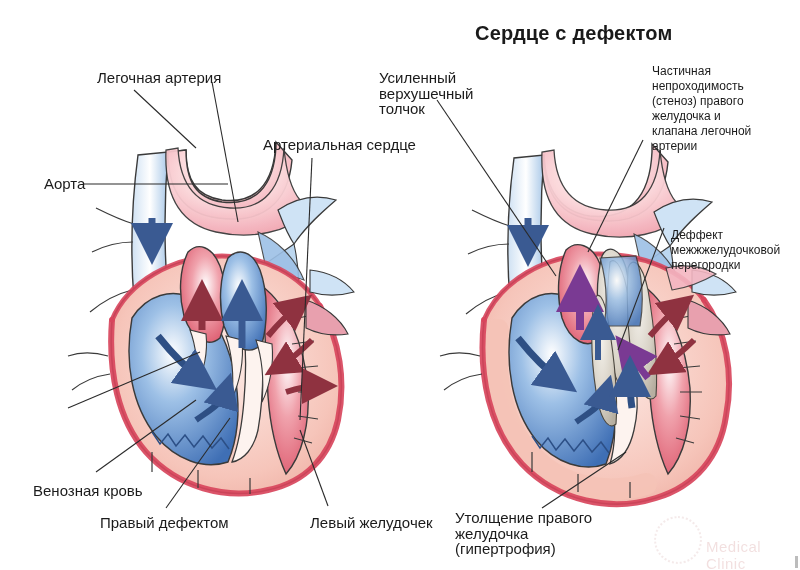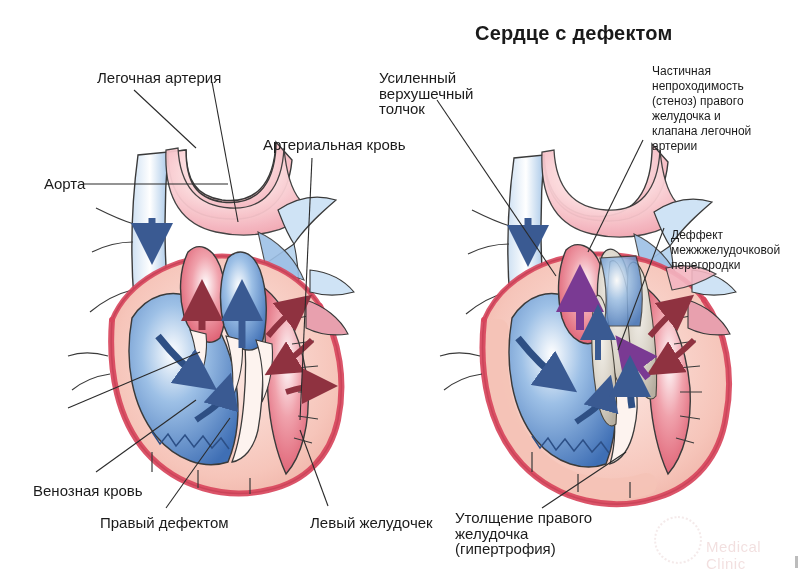--- a/index.html
+++ b/index.html
@@ -328,21 +328,21 @@
       <line x1="542" y1="508" x2="626" y2="452"></line>
     </g>
   </svg>
 
   <div class="title" id="title-defect">Сердце с дефектом</div>
 
   <div class="label" style="left:97px; top:70px;">Легочная артерия</div>
 
   <div class="label" style="left:44px; top:176px;">Аорта</div>
 
-  <div class="label" style="left:263px; top:137px;">Артериальная кровь</div>
+  <div class="label" style="left:263px; top:137px;">Артериальная сердце</div>
 
 
   <div class="label" style="left:33px; top:483px;">Венозная кровь</div>
 
   <div class="label" style="left:100px; top:515px;">Правый дефектом</div>
 
   <div class="label" style="left:310px; top:515px;">Левый желудочек</div>
 
   <div class="label" style="left:379px; top:70px;">Усиленный
 верхушечный

